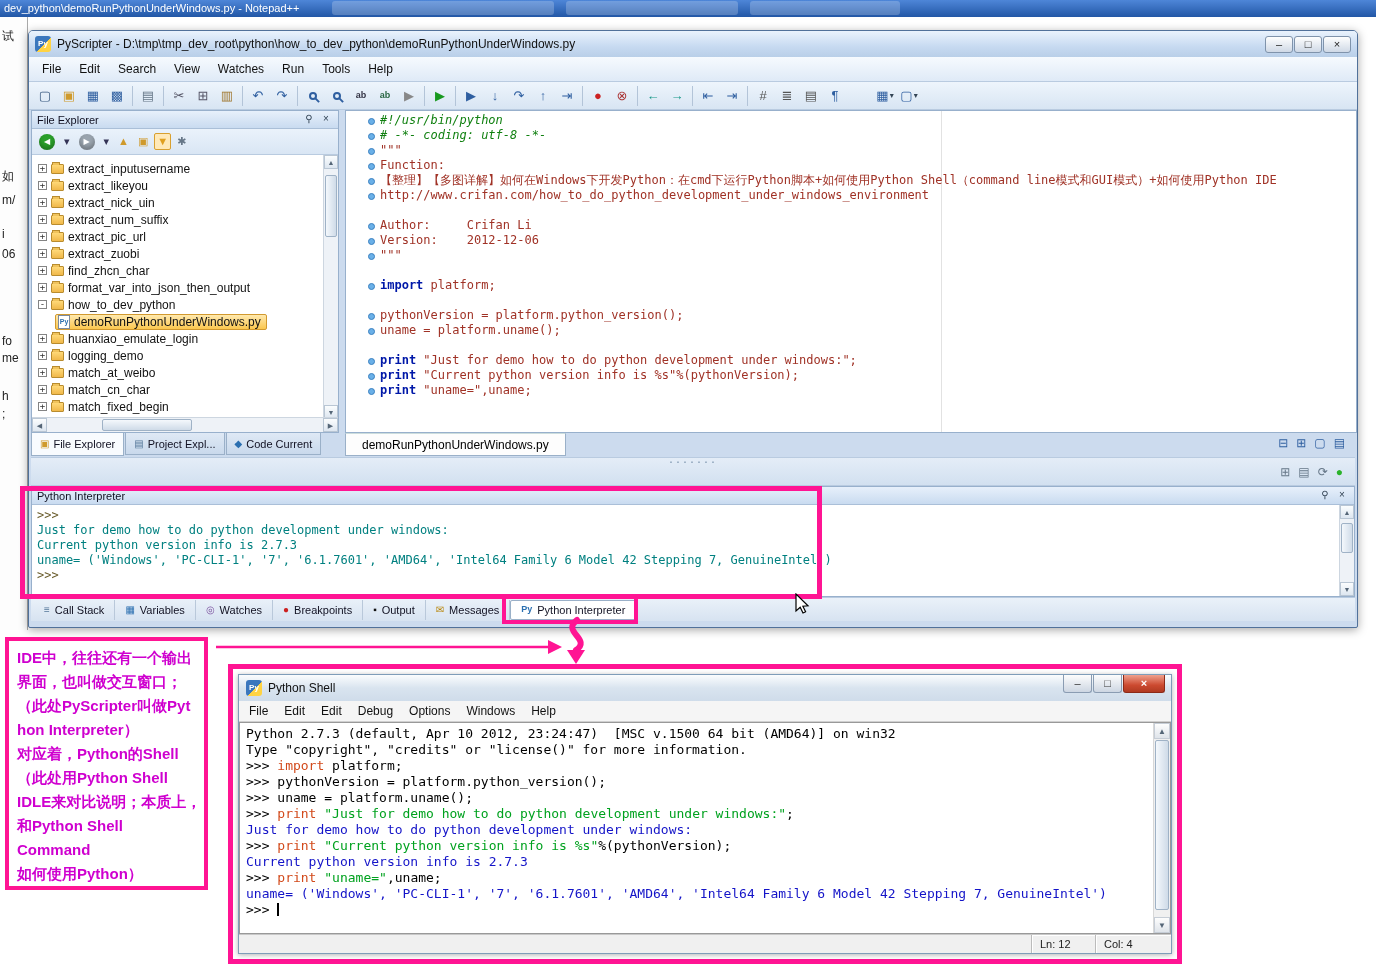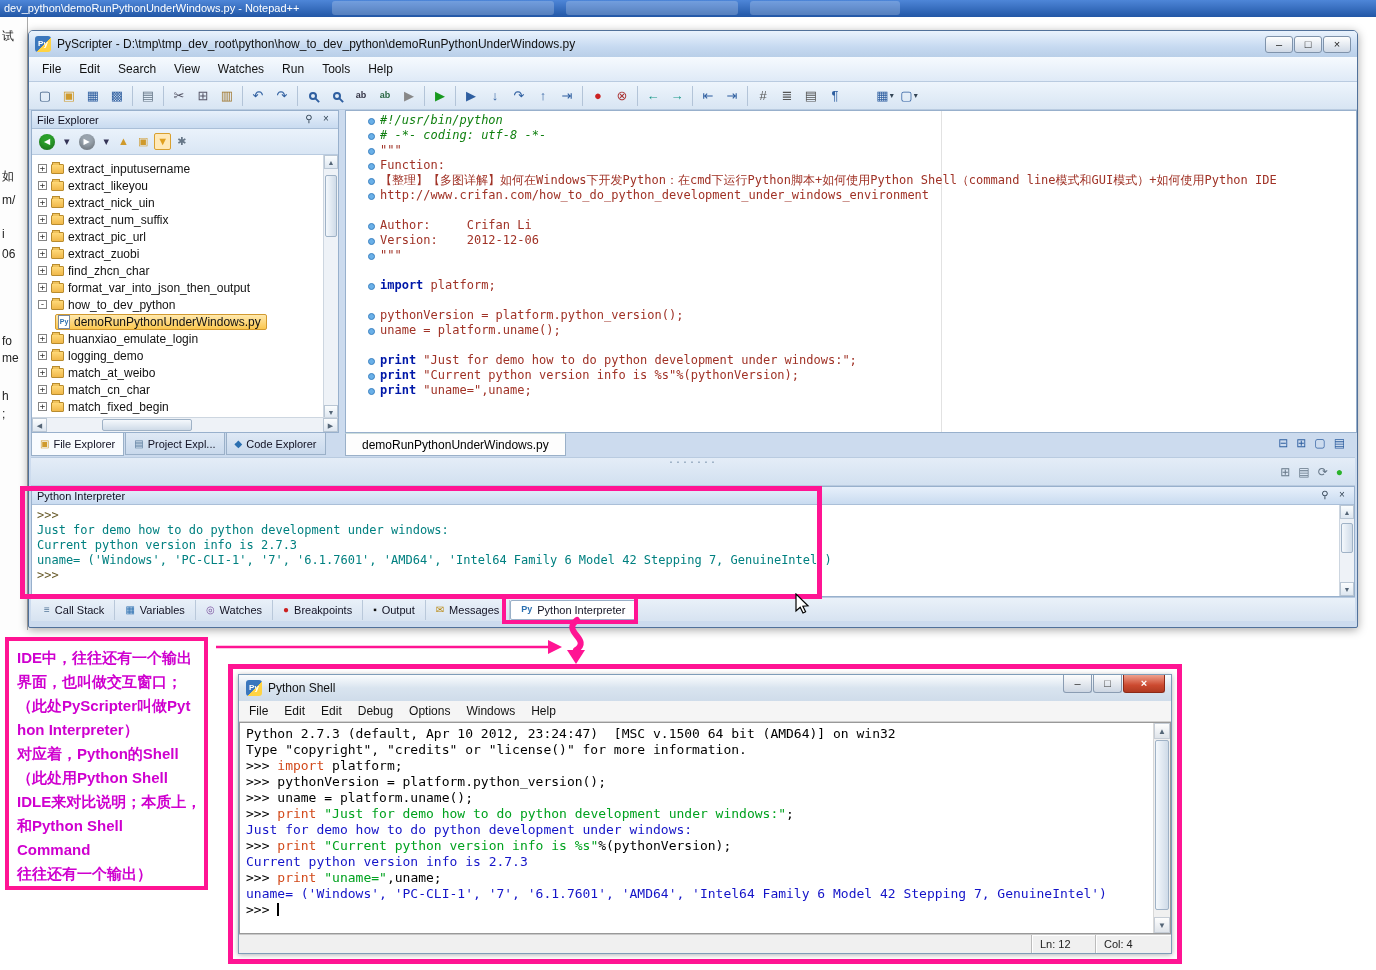--- a/index.html
+++ b/index.html
@@ -467,21 +467,21 @@
       <div class="dtab active">
         <span class="btab-ic" style="color: rgb(207, 154, 44);">▣</span>
         <span>File Explorer</span>
       </div>
       <div class="dtab">
         <span class="btab-ic" style="color: rgb(85, 119, 153);">▤</span>
         <span>Project Expl...</span>
       </div>
       <div class="dtab">
         <span class="btab-ic" style="color: rgb(43, 111, 176);">◆</span>
-        <span>Code Explorer</span>
+        <span>Code Current</span>
       </div>
     </div>
   <div class="editor-tabs">
     <div class="etab">
       <span>demoRunPythonUnderWindows.py</span>
     </div>
     <div class="etab-icons" id="etab-icons">
         <span class="tb-glyph" style="color: rgb(47, 95, 160); font-size: 12px;">⊟</span>
         <span class="tb-glyph" style="color: rgb(47, 95, 160); font-size: 12px;">⊞</span>
         <span class="tb-glyph" style="color: rgb(47, 95, 160); font-size: 12px;">▢</span>
@@ -560,21 +560,21 @@
 <div class="ann-box" id="ann-box">
     <div class="ann-line">IDE中，往往还有一个输出</div>
     <div class="ann-line">界面，也叫做交互窗口；</div>
     <div class="ann-line">（此处PyScripter叫做Pyt</div>
     <div class="ann-line">hon Interpreter）</div>
     <div class="ann-line">对应着，Python的Shell</div>
     <div class="ann-line">（此处用Python Shell</div>
     <div class="ann-line">IDLE来对比说明；本质上，</div>
     <div class="ann-line">和Python Shell</div>
     <div class="ann-line">Command</div>
-    <div class="ann-line">往往还有一个输出）</div>
+    <div class="ann-line">如何使用Python）</div>
   </div>
 
 <div class="shell-frame">
   <div class="shell-window">
     <div class="shell-titlebar">
       <span class="app-ic">Py</span>
       <span>Python Shell</span>
       <span class="sw-btns">
         <span class="swb">–</span>
         <span class="swb">□</span>

